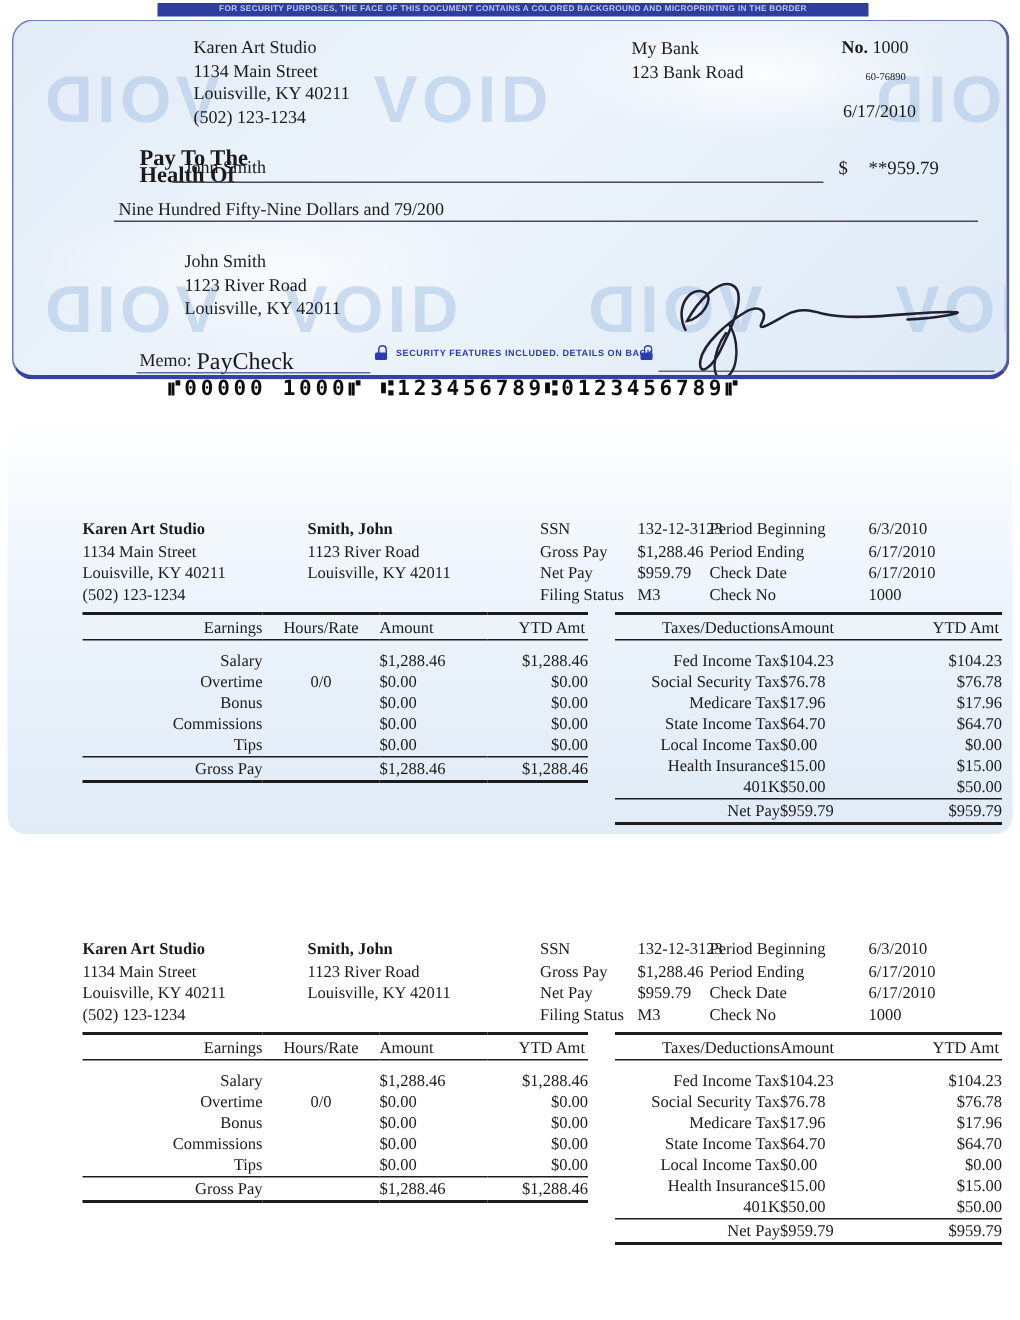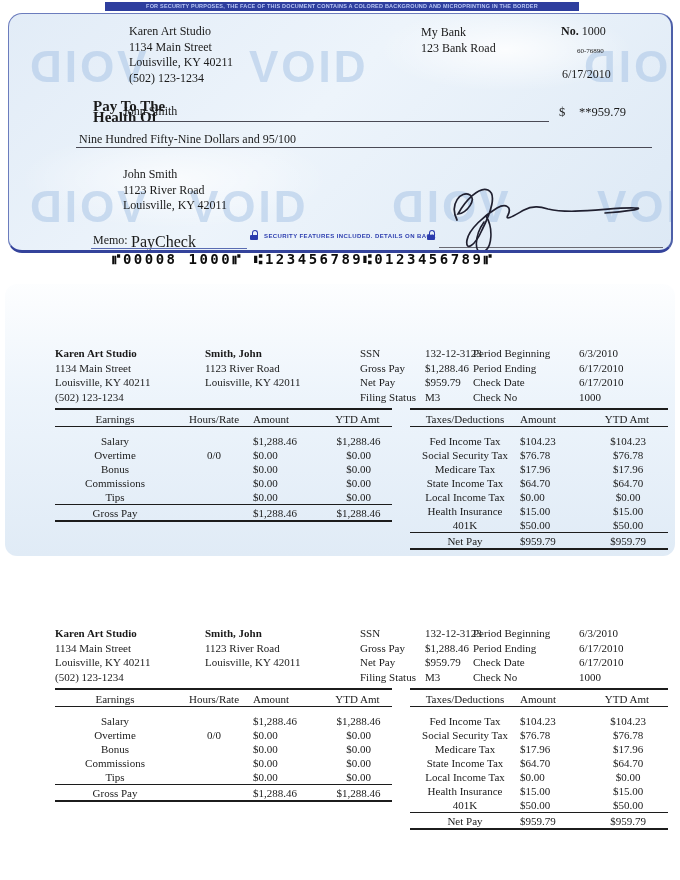--- a/index.html
+++ b/index.html
@@ -72,24 +72,24 @@
   .bname{font-weight:bold;}
 
   table.paytable{position:absolute;top:62px;border-collapse:collapse;font-size:11px;table-layout:fixed;}
   table.earnings{left:0;width:337px;}
   table.taxes{left:355px;width:258px;}
   .paytable th,.paytable td{padding:0;height:14px;line-height:14px;font-weight:normal;vertical-align:bottom;
     white-space:nowrap;overflow:visible;}
   .paytable thead th{border-top:2px solid #1c1c1c;border-bottom:1px solid #1c1c1c;height:16px;}
   .paytable tbody tr:first-child td{padding-top:7px;}
   .paytable tfoot td{border-top:1px solid #1c1c1c;border-bottom:2px solid #1c1c1c;height:15px;}
-  .c-label{text-align:center;}
+  .c-label{text-align:right;}
   .c-hours{text-align:center;}
   .c-amount{text-align:left;margin-top:23px;}
-  .c-ytd{text-align:center;}
+  .c-ytd{text-align:right;}
   th.c-amount{padding-right:12px;}
   th.c-ytd{padding-right:2px;}
 </style>
 </head>
 <body>
 
 <div class="page">
 
   <div class="banner">FOR SECURITY PURPOSES, THE FACE OF THIS DOCUMENT CONTAINS A COLORED BACKGROUND AND MICROPRINTING IN THE BORDER</div>
 
@@ -123,21 +123,21 @@
 
     <div class="paytolabel">
       <div>Pay To The</div>
       <div>Health Of</div>
     </div>
     <div class="payeename">John Smith</div>
     <div class="payee-underline"></div>
     <div class="cursign">$</div>
     <div class="amountnum">**959.79</div>
 
-    <div class="amountwords">Nine Hundred Fifty-Nine Dollars and 95/100</div>
+    <div class="amountwords">Nine Hundred Fifty-Nine Dollars and 79/200</div>
     <div class="words-underline"></div>
 
     <div class="payeeaddr">
       <div class="line">John Smith</div>
       <div class="line">1123 River Road</div>
       <div class="line">Louisville, KY 42011</div>
     </div>
 
     <div class="memolabel">Memo:</div>
     <div class="memovalue">PayCheck</div>
@@ -147,21 +147,21 @@
     <div class="secnote">SECURITY FEATURES INCLUDED. DETAILS ON BACK</div>
     <span class="lock lock2"></span>
 
     <div class="sig-underline"></div>
     <svg class="signature" viewBox="0 0 240 86">
       <path d="M30,48 C22,32 34,18 43,23 C50,27 40,41 31,42 C38,29 52,14 61,18 C70,22 64,40 55,58 C48,74 38,80 40,68 C42,57 58,43 70,36 C79,31 85,35 81,43 C77,50 88,43 97,38 C106,33 114,35 121,37 C146,43 186,35 208,36 C220,36 198,40 178,41" fill="none" stroke="#202030" stroke-width="1.7" stroke-linecap="round"></path>
       <path d="M59,44 C66,55 66,76 56,80 C47,83 47,64 57,50" fill="none" stroke="#202030" stroke-width="1.6" stroke-linecap="round"></path>
     </svg>
   </div>
 
-  <div class="micr">⑈00008 1000⑈ ⑆123456789⑆0123456789⑈</div>
+  <div class="micr">⑈00000 1000⑈ ⑆123456789⑆0123456789⑈</div>
 
   <div class="stubpanel"></div>
 
   <div class="stub stub1">
     <div class="blk blk-employer">
       <div class="bname">Karen Art Studio</div>
       <div>1134 Main Street</div>
       <div>Louisville, KY 40211</div>
       <div>(502) 123-1234</div>
     </div>

